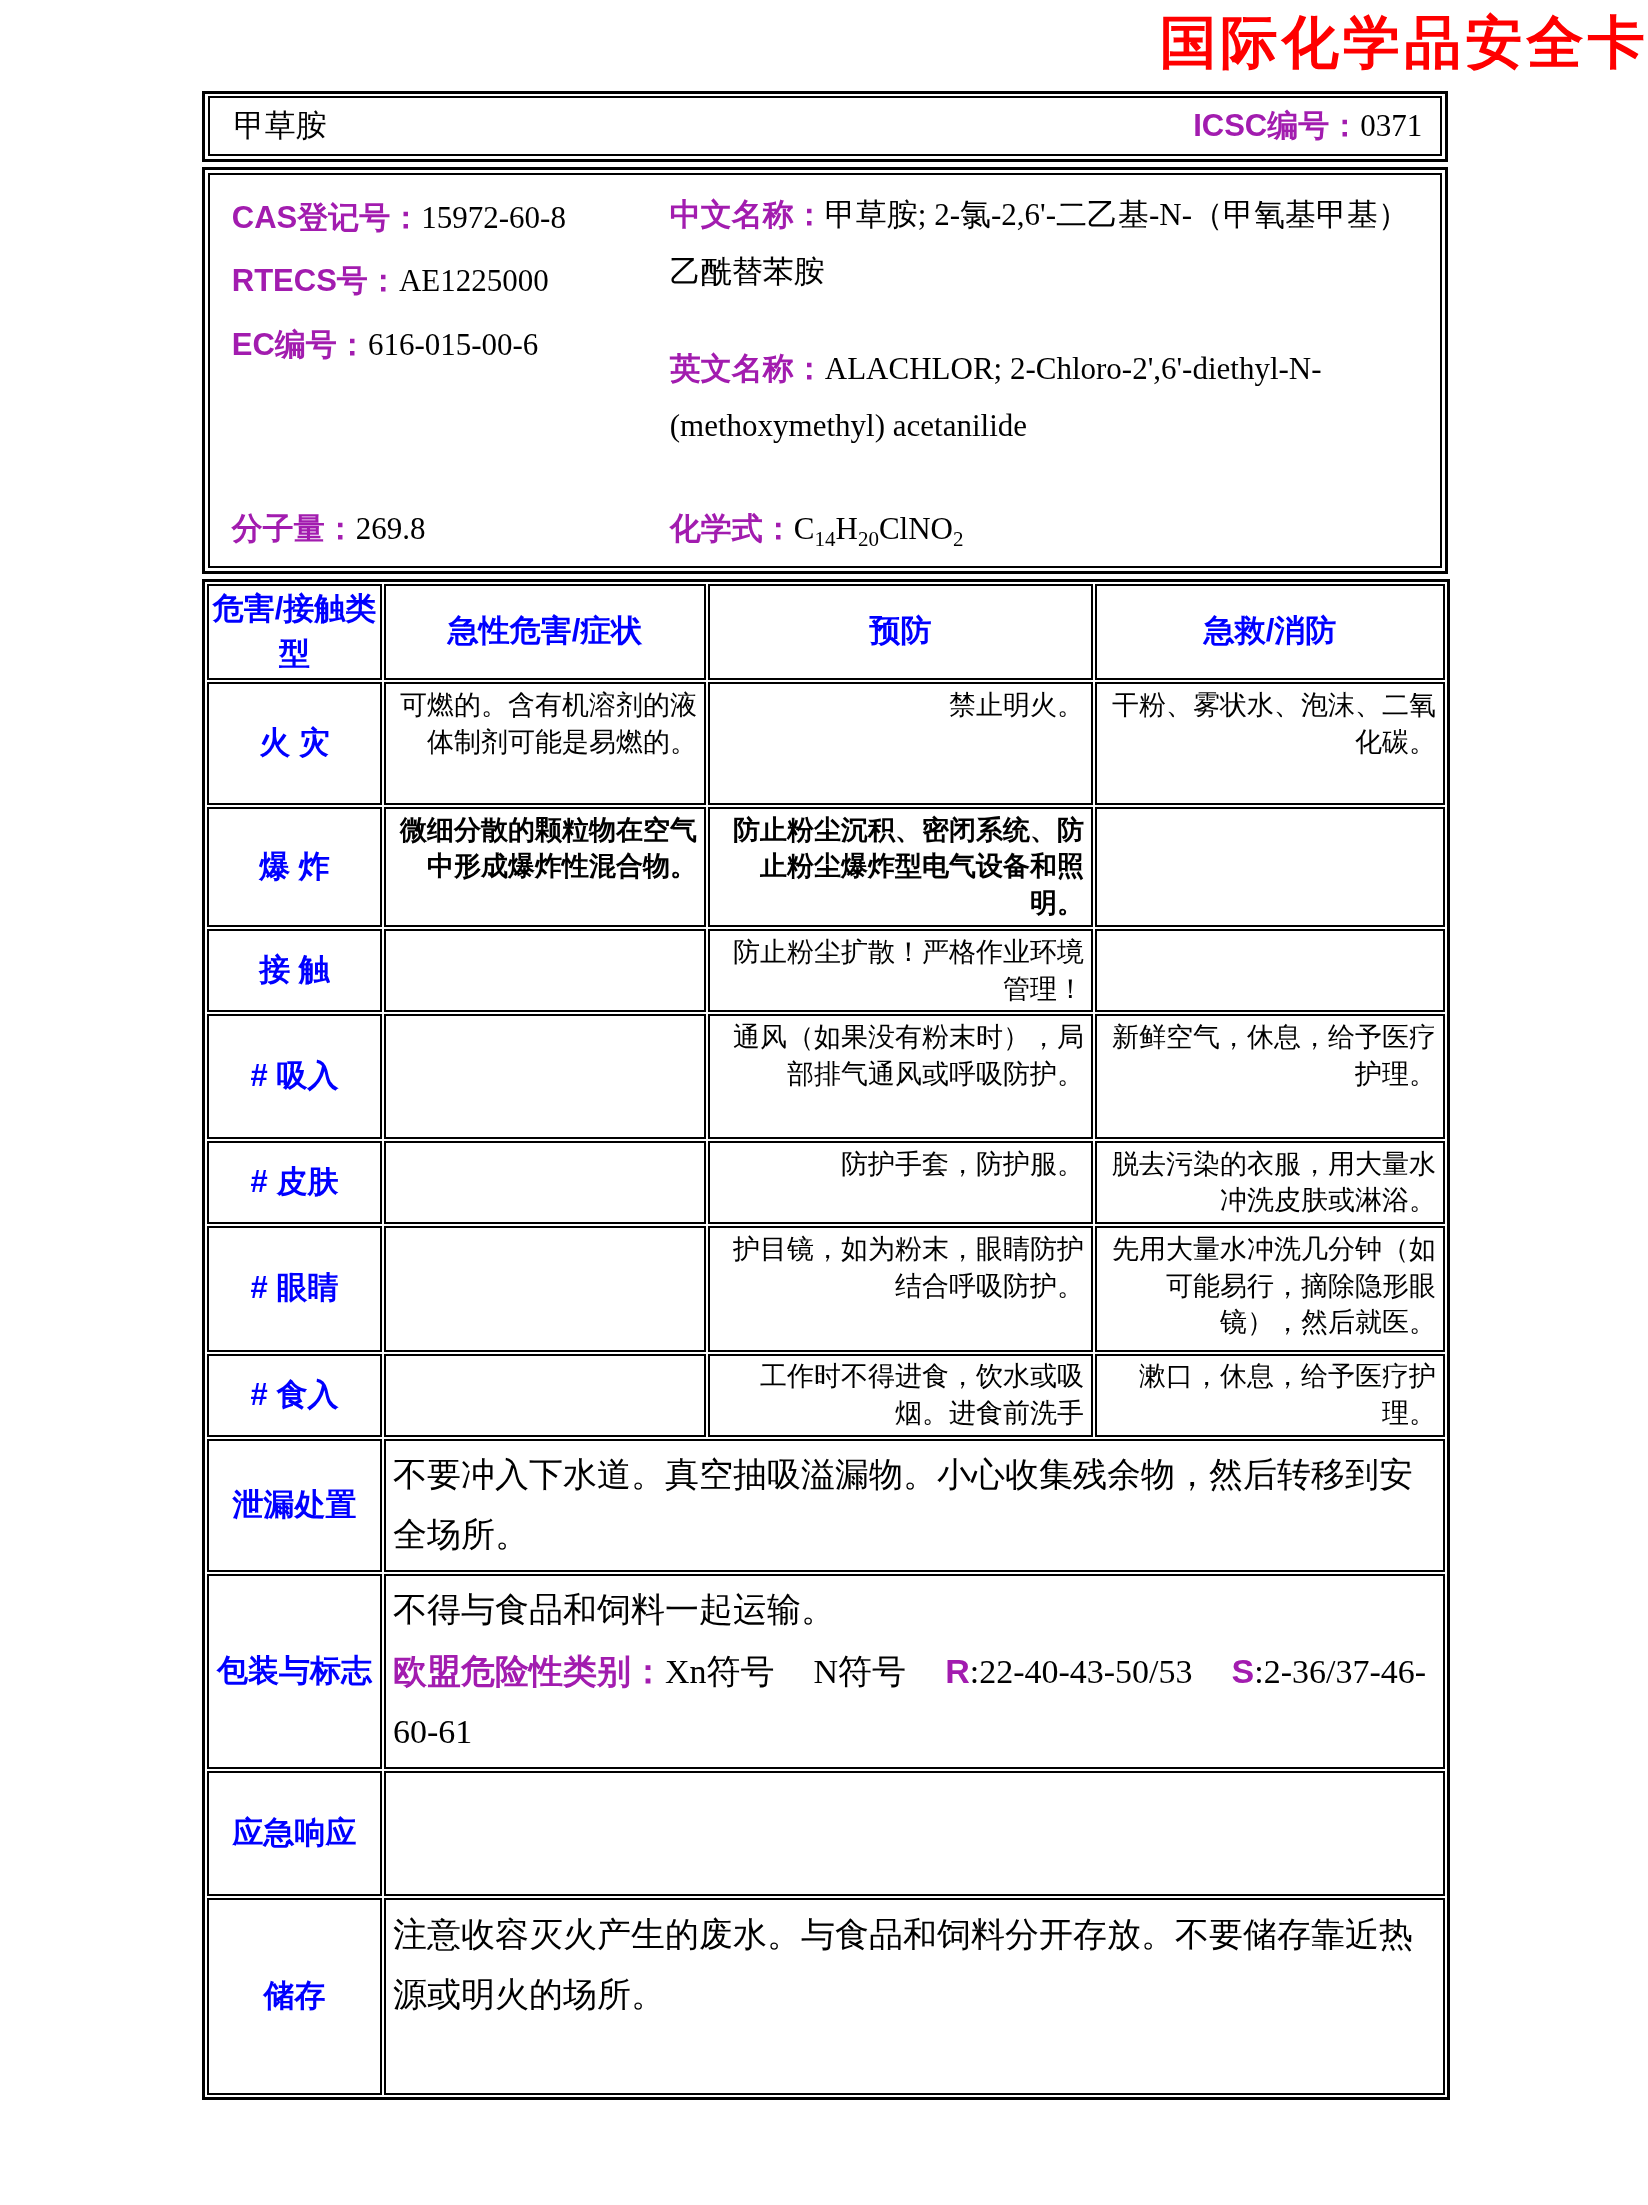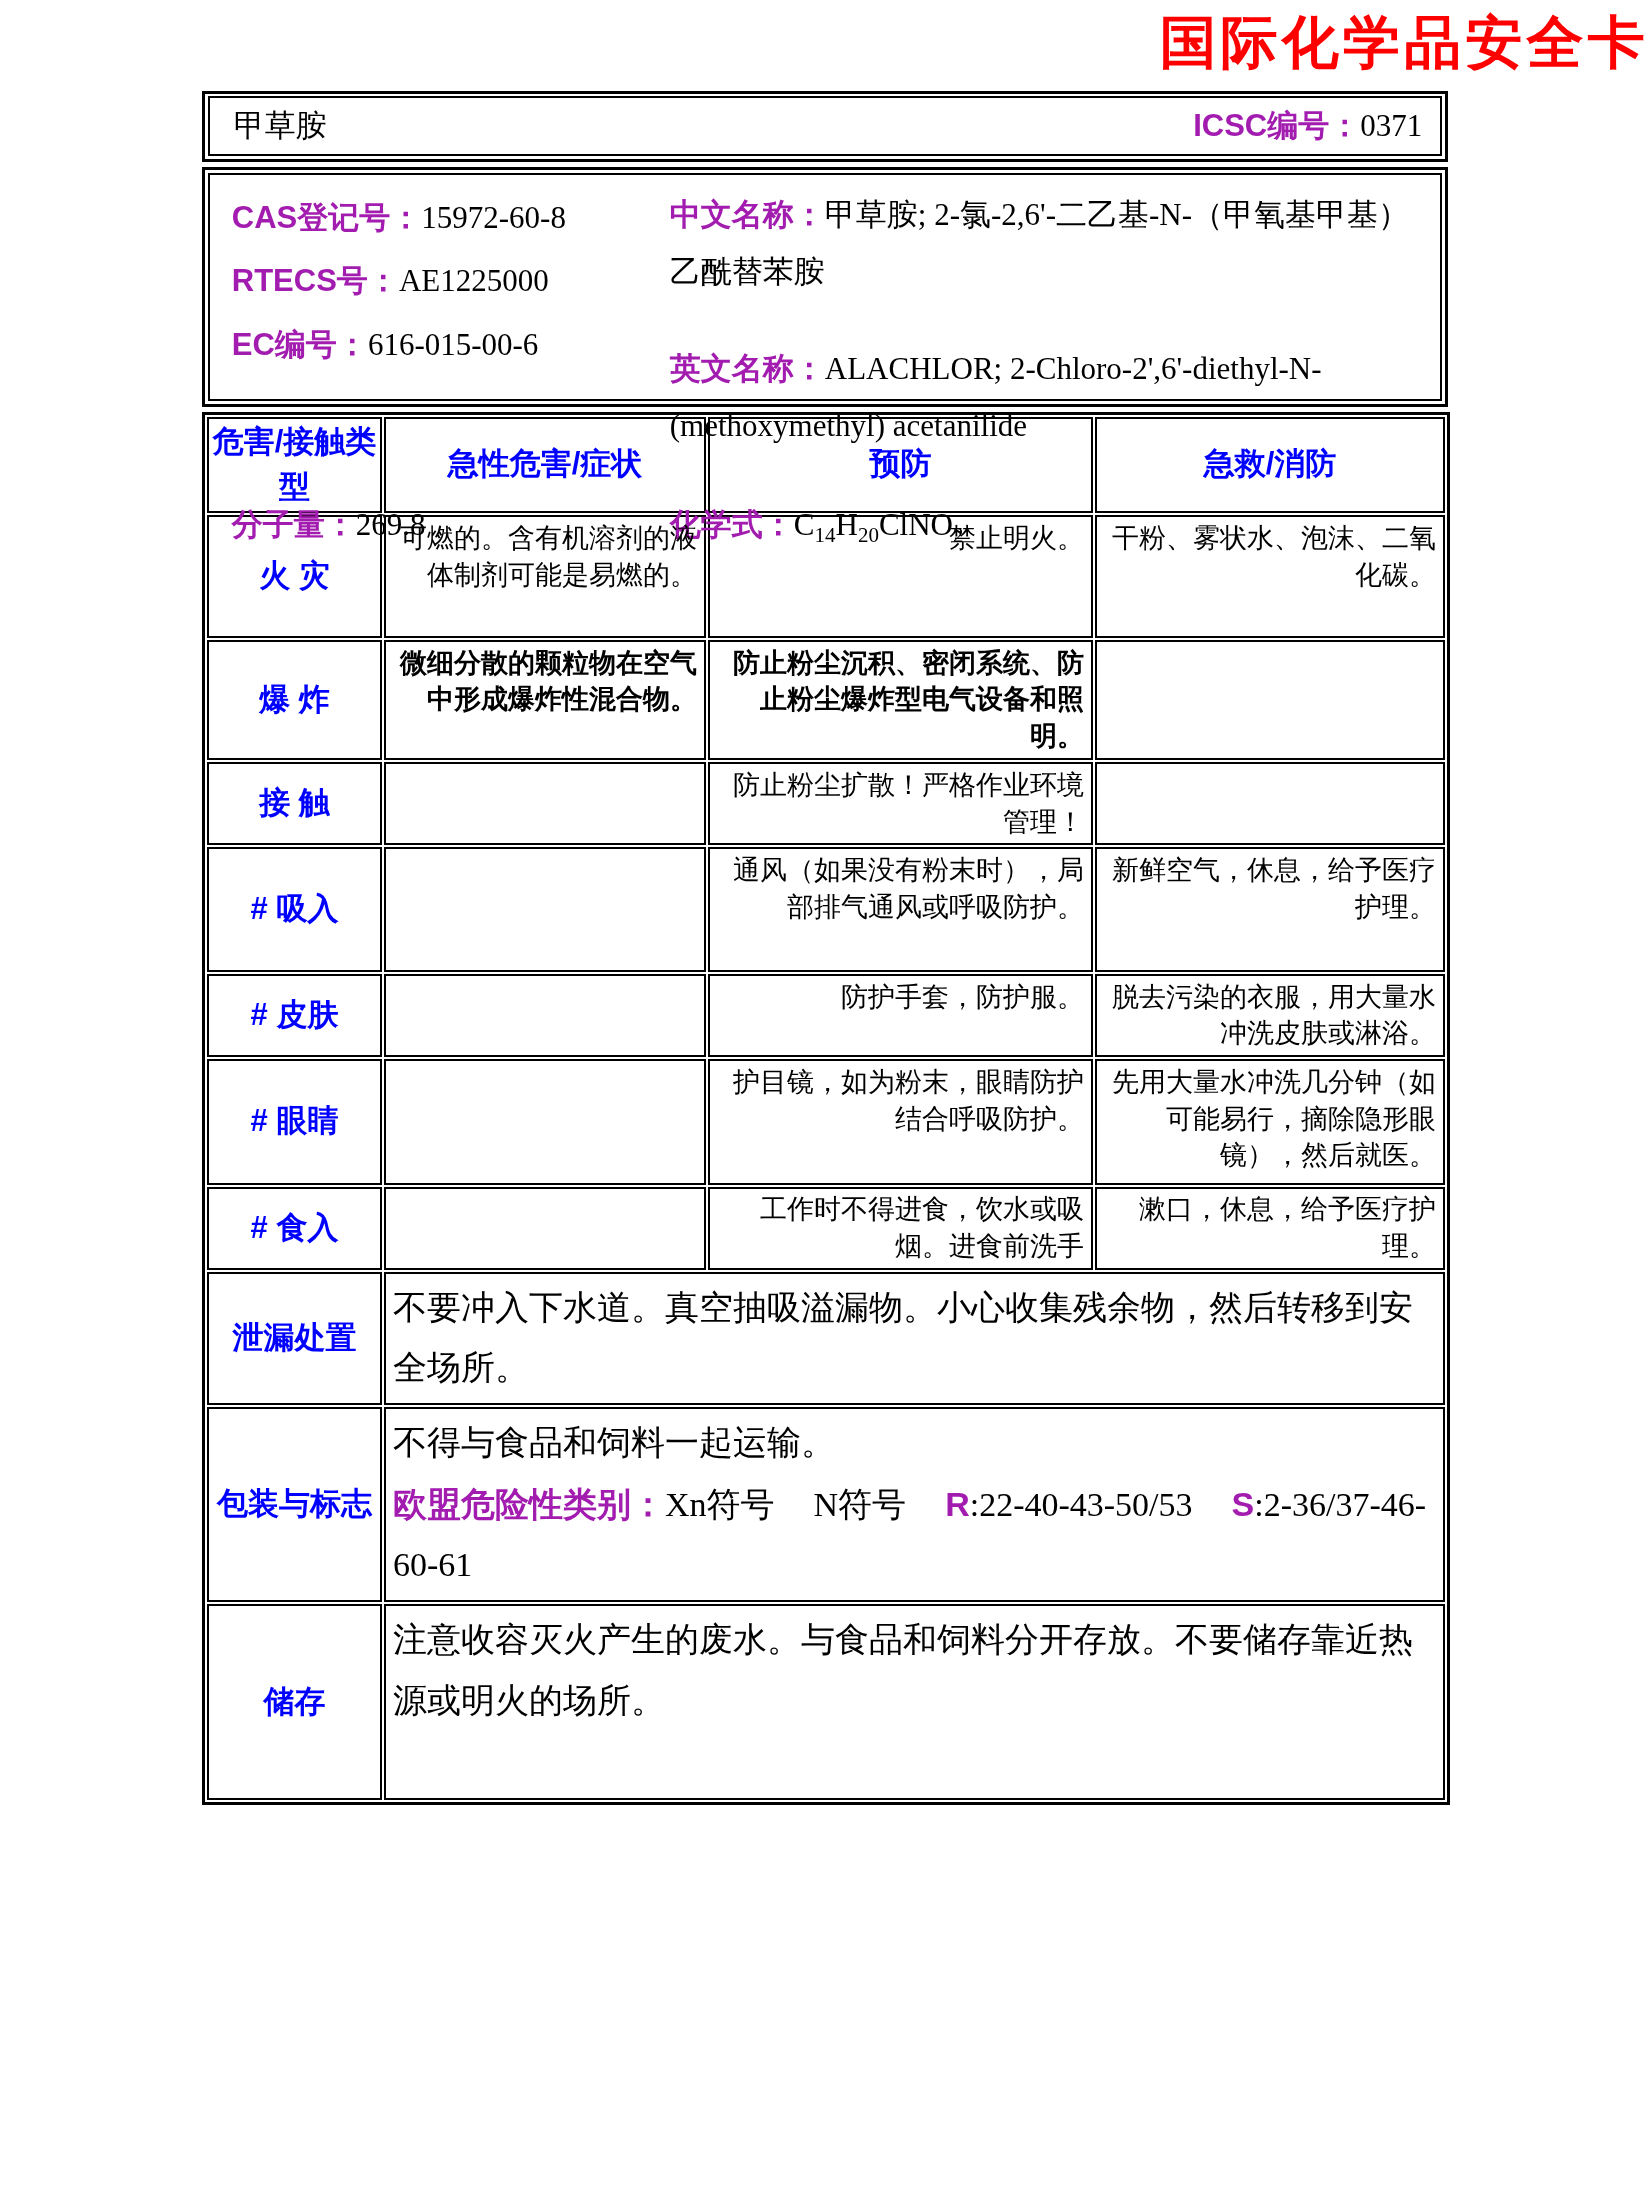--- a/index.html
+++ b/index.html
@@ -26,21 +26,21 @@
 
   
   .header-inner {
     height:56px; display:flex; align-items:center; justify-content:space-between;
     padding:0 18px 0 24px; font-size:31px;
   }
   .header-inner .lbl { font-size:31px; }
 
   
   .identity-inner {
-    height:228px; box-sizing:border-box; padding:11px 14px 12.5px 22px;
+    height:395px; box-sizing:border-box; padding:11px 14px 12.5px 22px;
     display:grid; grid-template-columns:438px 1fr; grid-template-rows:1fr auto;
     font-size:31px;
   }
   .id-line { line-height:2.05; white-space:nowrap; }
   .name-para { line-height:1.85; margin:0 0 39px 0; }
   .bottom-line { line-height:1.3; padding-bottom:4.2px;margin-top:12px; }
   sub.fsub { font-size:21px; line-height:0; }
 
   
   table.main {
@@ -167,20 +167,24 @@
       </tr>
       <tr class="r8">
         <td class="cat">包装与标志</td>
         <td class="merged" colspan="3">
           <div>不得与食品和饲料一起运输。</div>
           <div>
             <span class="blue">欧盟危险性类别：</span><span class="seg">Xn符号</span><span class="seg">N符号</span><span class="seg"><span class="blue">R</span><span>:22-40-43-50/53</span></span><span class="seg"><span class="blue">S</span><span>:2-36/37-46-60-61</span></span>
           </div>
         </td>
       </tr>
+      <tr class="r9">
+        <td class="cat">应急响应</td>
+        <td class="merged" colspan="3"></td>
+      </tr>
       <tr class="r10">
         <td class="cat">储存</td>
         <td class="merged" colspan="3">注意收容灭火产生的废水。与食品和饲料分开存放。不要储存靠近热源或明火的场所。</td>
       </tr>
     </tbody>
       </table>
   </div>
 </div>
 
 

